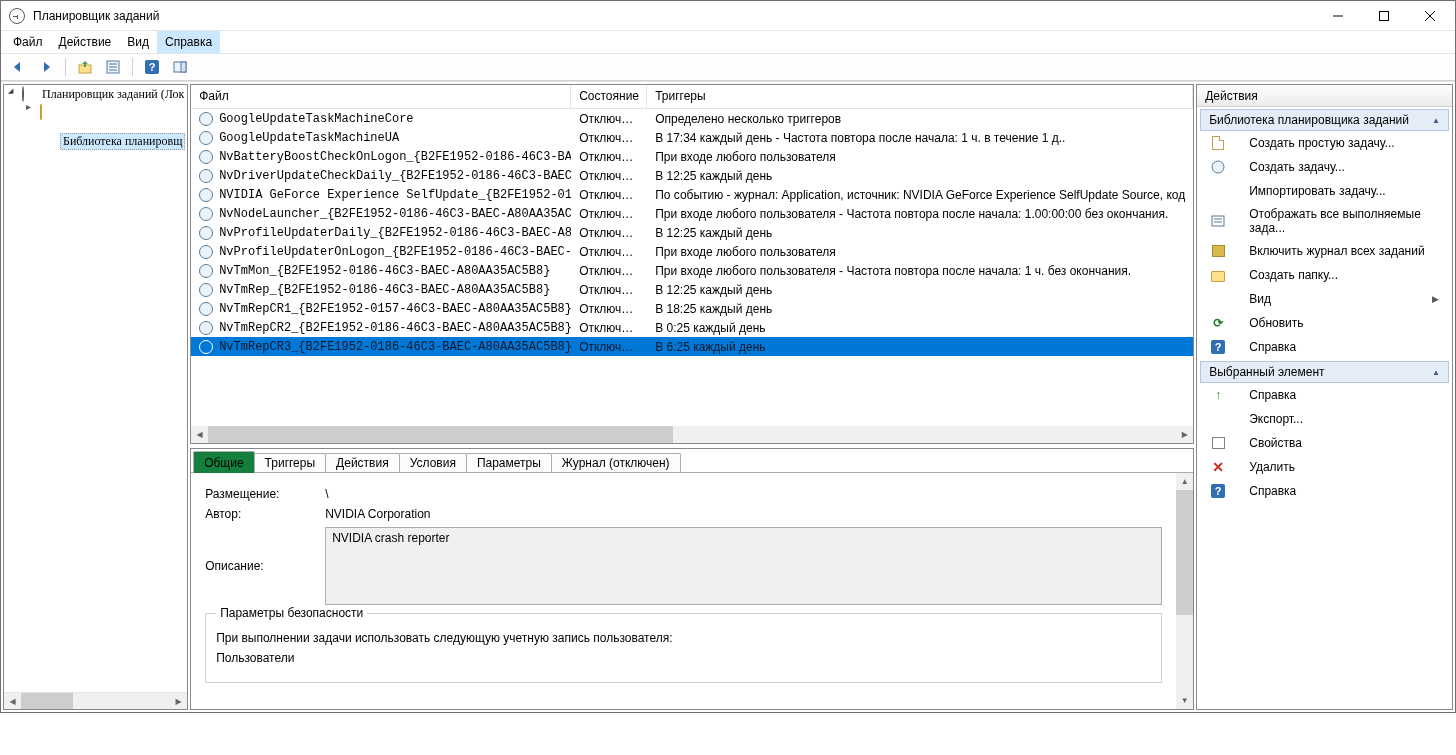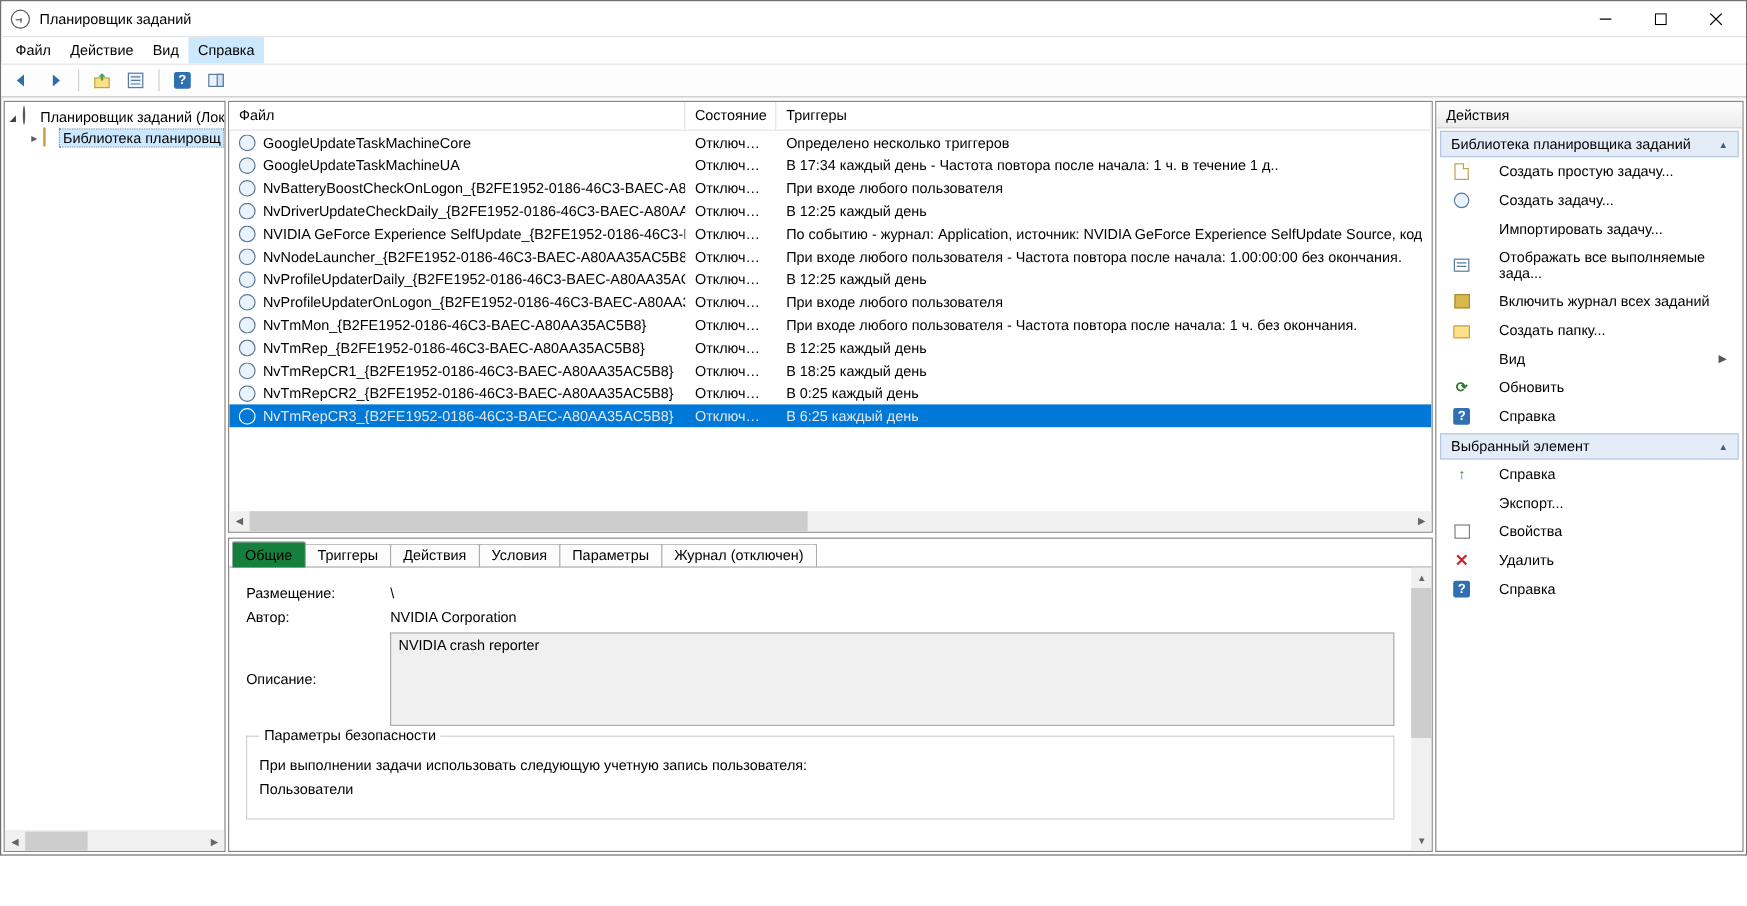--- a/index.html
+++ b/index.html
@@ -61,21 +61,21 @@
 
   
   .body { flex: 1; display: flex; border-top: 1px solid #e4e4e4; overflow: hidden; }
 
   
   .leftpanel {
     width: 186px; border: 1px solid #888; margin: 2px 1px 2px 2px;
     overflow: hidden; display:flex; flex-direction:column;
   }
   .tree { flex:1; padding: 2px 0; white-space:nowrap; font-size:12px; }
-  .tree .row { display:flex; align-items:flex-end; height:18px; padding-left:4px; }
+  .tree .row { display:flex; align-items:flex-start; height:18px; padding-left:4px;font-family:Liberation Serif, serif; }
   .tree .row2 { padding-left: 22px; }
   .tree .lbl.sel {
     background:#cce8ff; border:1px dotted #999; padding:0 2px;margin-top:28px;
   }
   .tree .toggler {
     width:10px; height:10px; margin-right:4px; position:relative;
   }
   .tree .toggler::before {
     content:"▸"; position:absolute; top:-4px; left:0; font-size:10px; color:#5a5a5a;
   }
@@ -109,23 +109,23 @@
   .gridhead .hc {
     padding:4px 8px; border-right:1px solid #e4e4e4; text-align:left;
   }
   .col0 { width:380px; }
   .col1 { width:76px; }
   .col2 { flex:1; }
   .gridbody { flex:1; overflow:hidden; }
   .grow {
     display:flex; height:19px; align-items:center; font-size:12px;
   }
-  .grow.selected { background:#0078d7; color:#e5e5e5; }
+  .grow.selected { background:#0078d7; color:#0f172a; }
   .grow .c { padding:0 8px; overflow:hidden; white-space:nowrap; text-overflow:ellipsis; }
-  .grow .c0 { width:380px; display:flex; align-items:flex-start; }
+  .grow .c0 { width:380px; display:flex; align-items:flex-start;font-family:Liberation Mono, monospace; }
   .grow .c1 { width:76px; }
   .grow .c2 { flex:1; }
   .task-ico {
     width:14px; height:14px; border-radius:50%; border:1px solid #5a7a9a;
     margin-right:6px; flex:none; background:#eaf3fb;
   }
   .grow.selected .task-ico { border-color:#fff; background:transparent; }
 
   .grid-hscroll {
     height:17px; background:#f0f0f0; display:flex;
@@ -383,21 +383,21 @@
               <div class="c c0">
                 <span class="task-ico"></span>
                 <span>NvTmRep_{B2FE1952-0186-46C3-BAEC-A80AA35AC5B8}</span>
               </div>
               <div class="c c1">Отключено</div>
               <div class="c c2">В 12:25 каждый день</div>
             </div>
             <div class="grow">
               <div class="c c0">
                 <span class="task-ico"></span>
-                <span>NvTmRepCR1_{B2FE1952-0186-46C3-BAEC-A80AA35AC5B8}</span>
+                <span>NvTmRepCR1_{B2FE1952-0157-46C3-BAEC-A80AA35AC5B8}</span>
               </div>
               <div class="c c1">Отключено</div>
               <div class="c c2">В 18:25 каждый день</div>
             </div>
             <div class="grow">
               <div class="c c0">
                 <span class="task-ico"></span>
                 <span>NvTmRepCR2_{B2FE1952-0186-46C3-BAEC-A80AA35AC5B8}</span>
               </div>
               <div class="c c1">Отключено</div>

